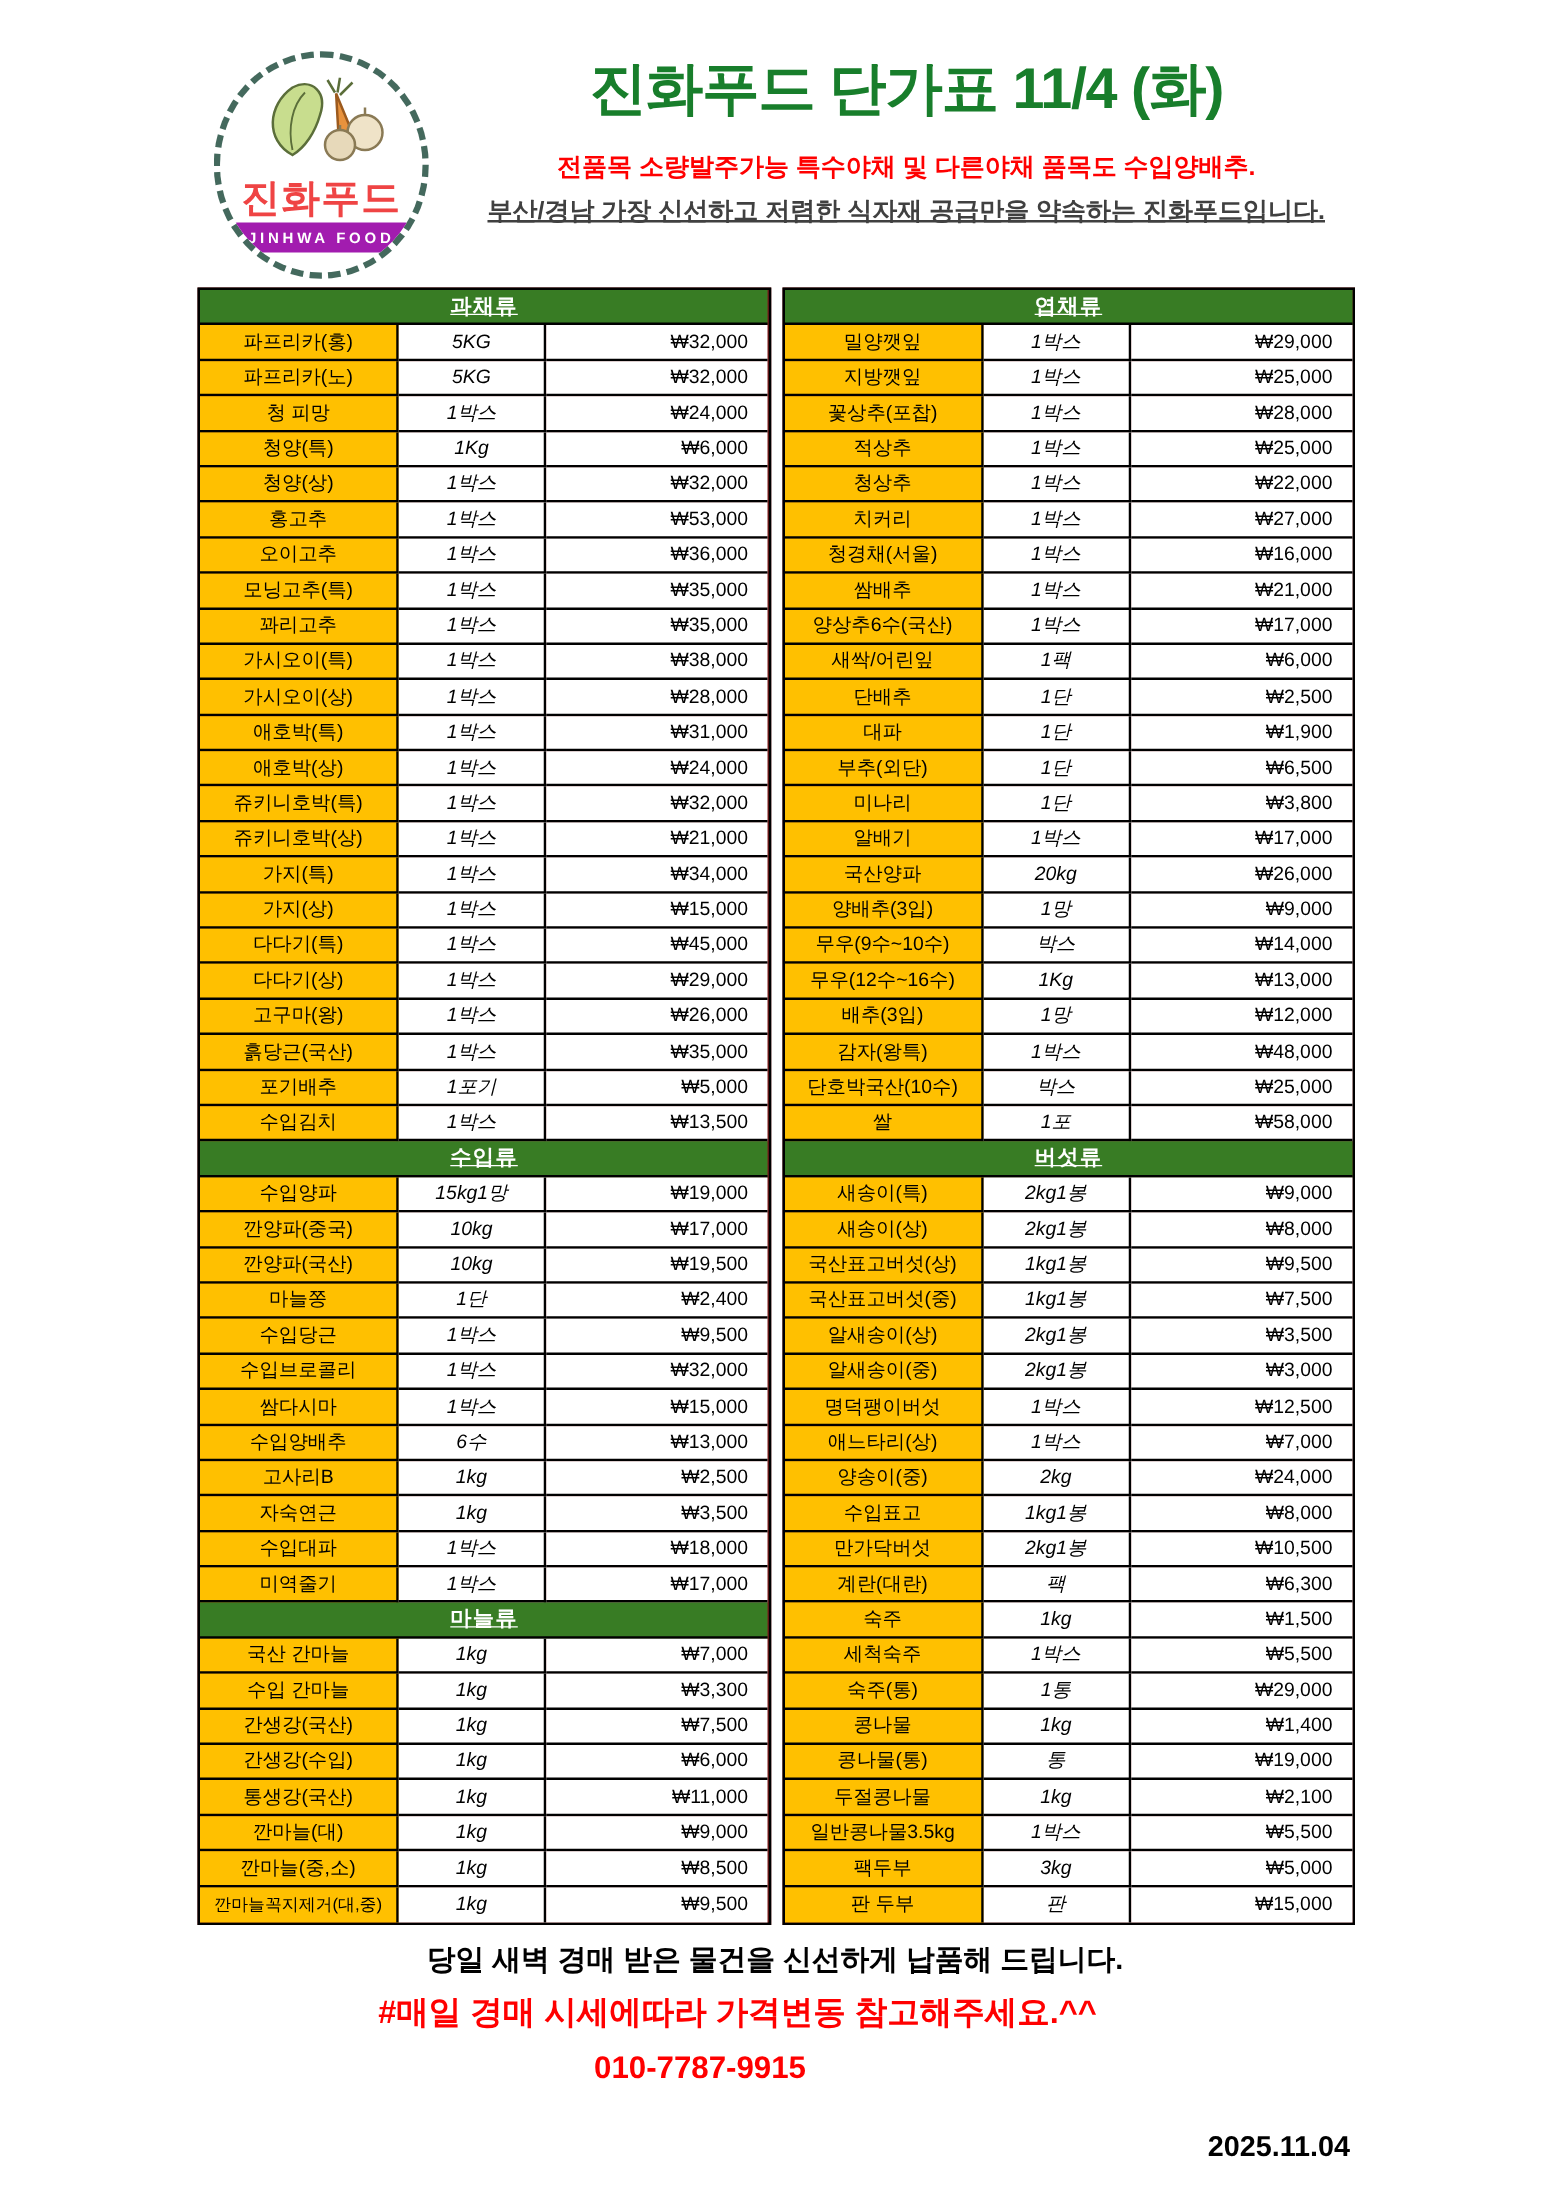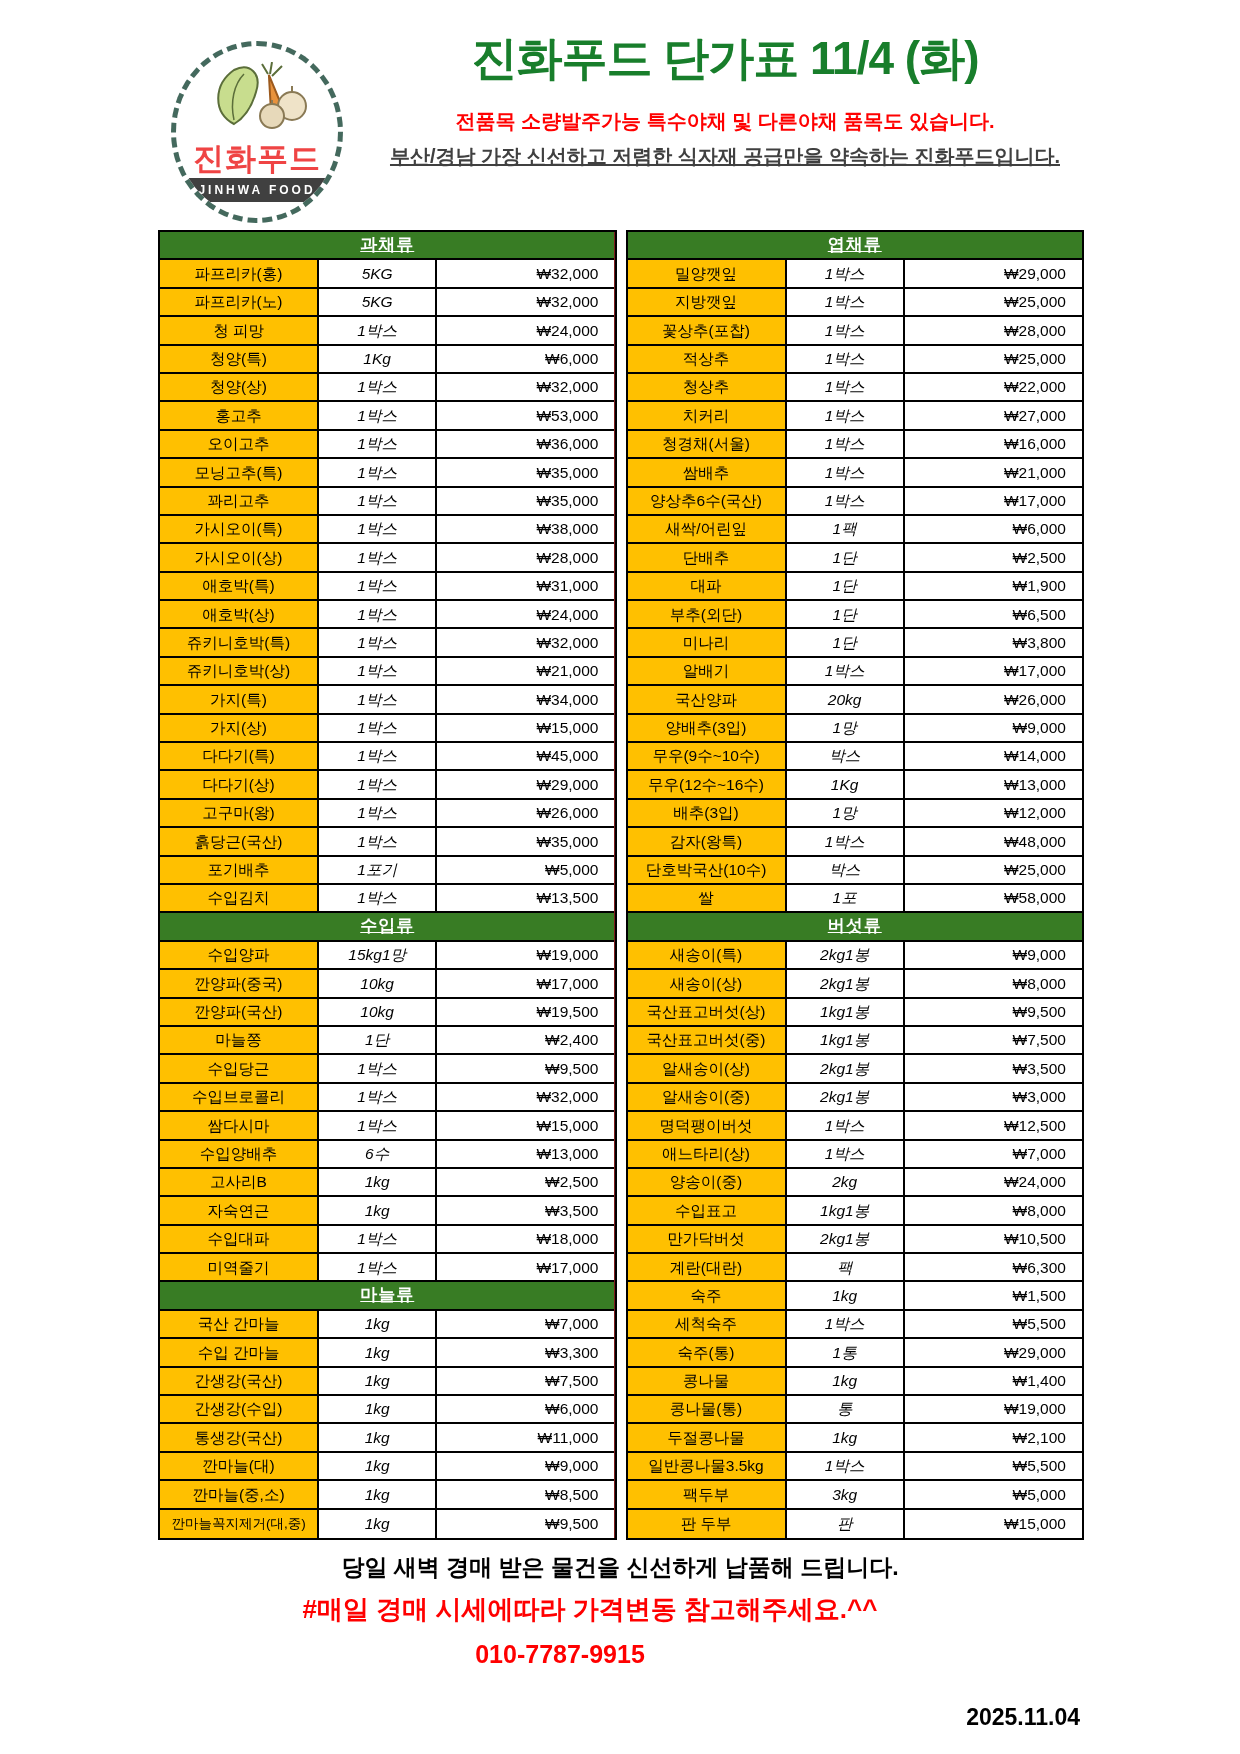--- a/index.html
+++ b/index.html
@@ -12,26 +12,26 @@
   .logo-circle{
     position:absolute;left:3px;top:3px;width:162px;height:172px;border-radius:50%;
     border:5px dashed #44695d;background:#ffffff;overflow:hidden;
   }
   .logo-veg{position:absolute;left:28px;top:16px;width:110px;height:70px;}
   .logo-kor{
     position:absolute;left:0;top:92px;width:100%;text-align:center;
     font-size:31px;font-weight:bold;color:#ef4444;letter-spacing:1px;
   }
   .logo-band{
-    position:absolute;left:10px;top:132px;width:142px;height:24px;background:#404040;
+    position:absolute;left:10px;top:132px;width:142px;height:24px;background:#a21caf;
     border-radius:4px;color:#fff;text-align:center;font-size:12px;font-weight:bold;
     letter-spacing:3px;line-height:24px;
   }
   
-  .hdr{position:absolute;left:340px;top:28px;width:770px;text-align:center;}
+  .hdr{position:absolute;left:340px;top:40px;width:770px;text-align:center;}
   .title{font-size:46px;font-weight:bold;color:#187e2b;letter-spacing:-1px;}
   .sub1{margin-top:18px;font-size:20px;font-weight:bold;color:#ff0000;}
   .sub2{margin-top:8px;font-size:20px;font-weight:bold;color:#404040;text-decoration:underline;}
   .contact{margin-top:10px;font-size:26px;font-weight:bold;color:#ff0000;}
   
   .price-table{
     position:absolute;left:158px;top:230px;width:926px;display:flex;gap:9px;
   }
   .half{flex:1;border:2px solid #000;background:#7f1d1d;}
   .grid{display:grid;grid-template-columns:35% 26% 39%;grid-auto-rows:28.4px;}
@@ -79,21 +79,21 @@
         <circle cx="68" cy="54" r="12" fill="#e7d9ba" stroke="#8a7a55" stroke-width="2"></circle>
         <path d="M88 30 L88 24 M68 42 L68 38" stroke="#8a7a55" stroke-width="2"></path>
       </svg>
       <div class="logo-kor">진화푸드</div>
       <div class="logo-band">JINHWA FOOD</div>
     </div>
   </div>
 
   <div class="hdr">
     <div class="title">진화푸드 단가표 11/4 (화)</div>
-    <div class="sub1">전품목 소량발주가능 특수야채 및 다른야채 품목도 있습니다.</div>
+    <div class="sub1">전품목 소량발주가능 특수야채 및 다른야채 품목도 수입양배추.</div>
     <div class="sub2">부산/경남 가장 신선하고 저렴한 식자재 공급만을 약속하는 진화푸드입니다.</div>
   </div>
 
   <div class="price-table">
     <div class="half">
       <div class="grid">
           <div class="sec-header">과채류</div>
           <div class="cell item">파프리카(홍)</div>
           <div class="cell unit">5KG</div>
           <div class="cell price last-col">₩32,000</div>

